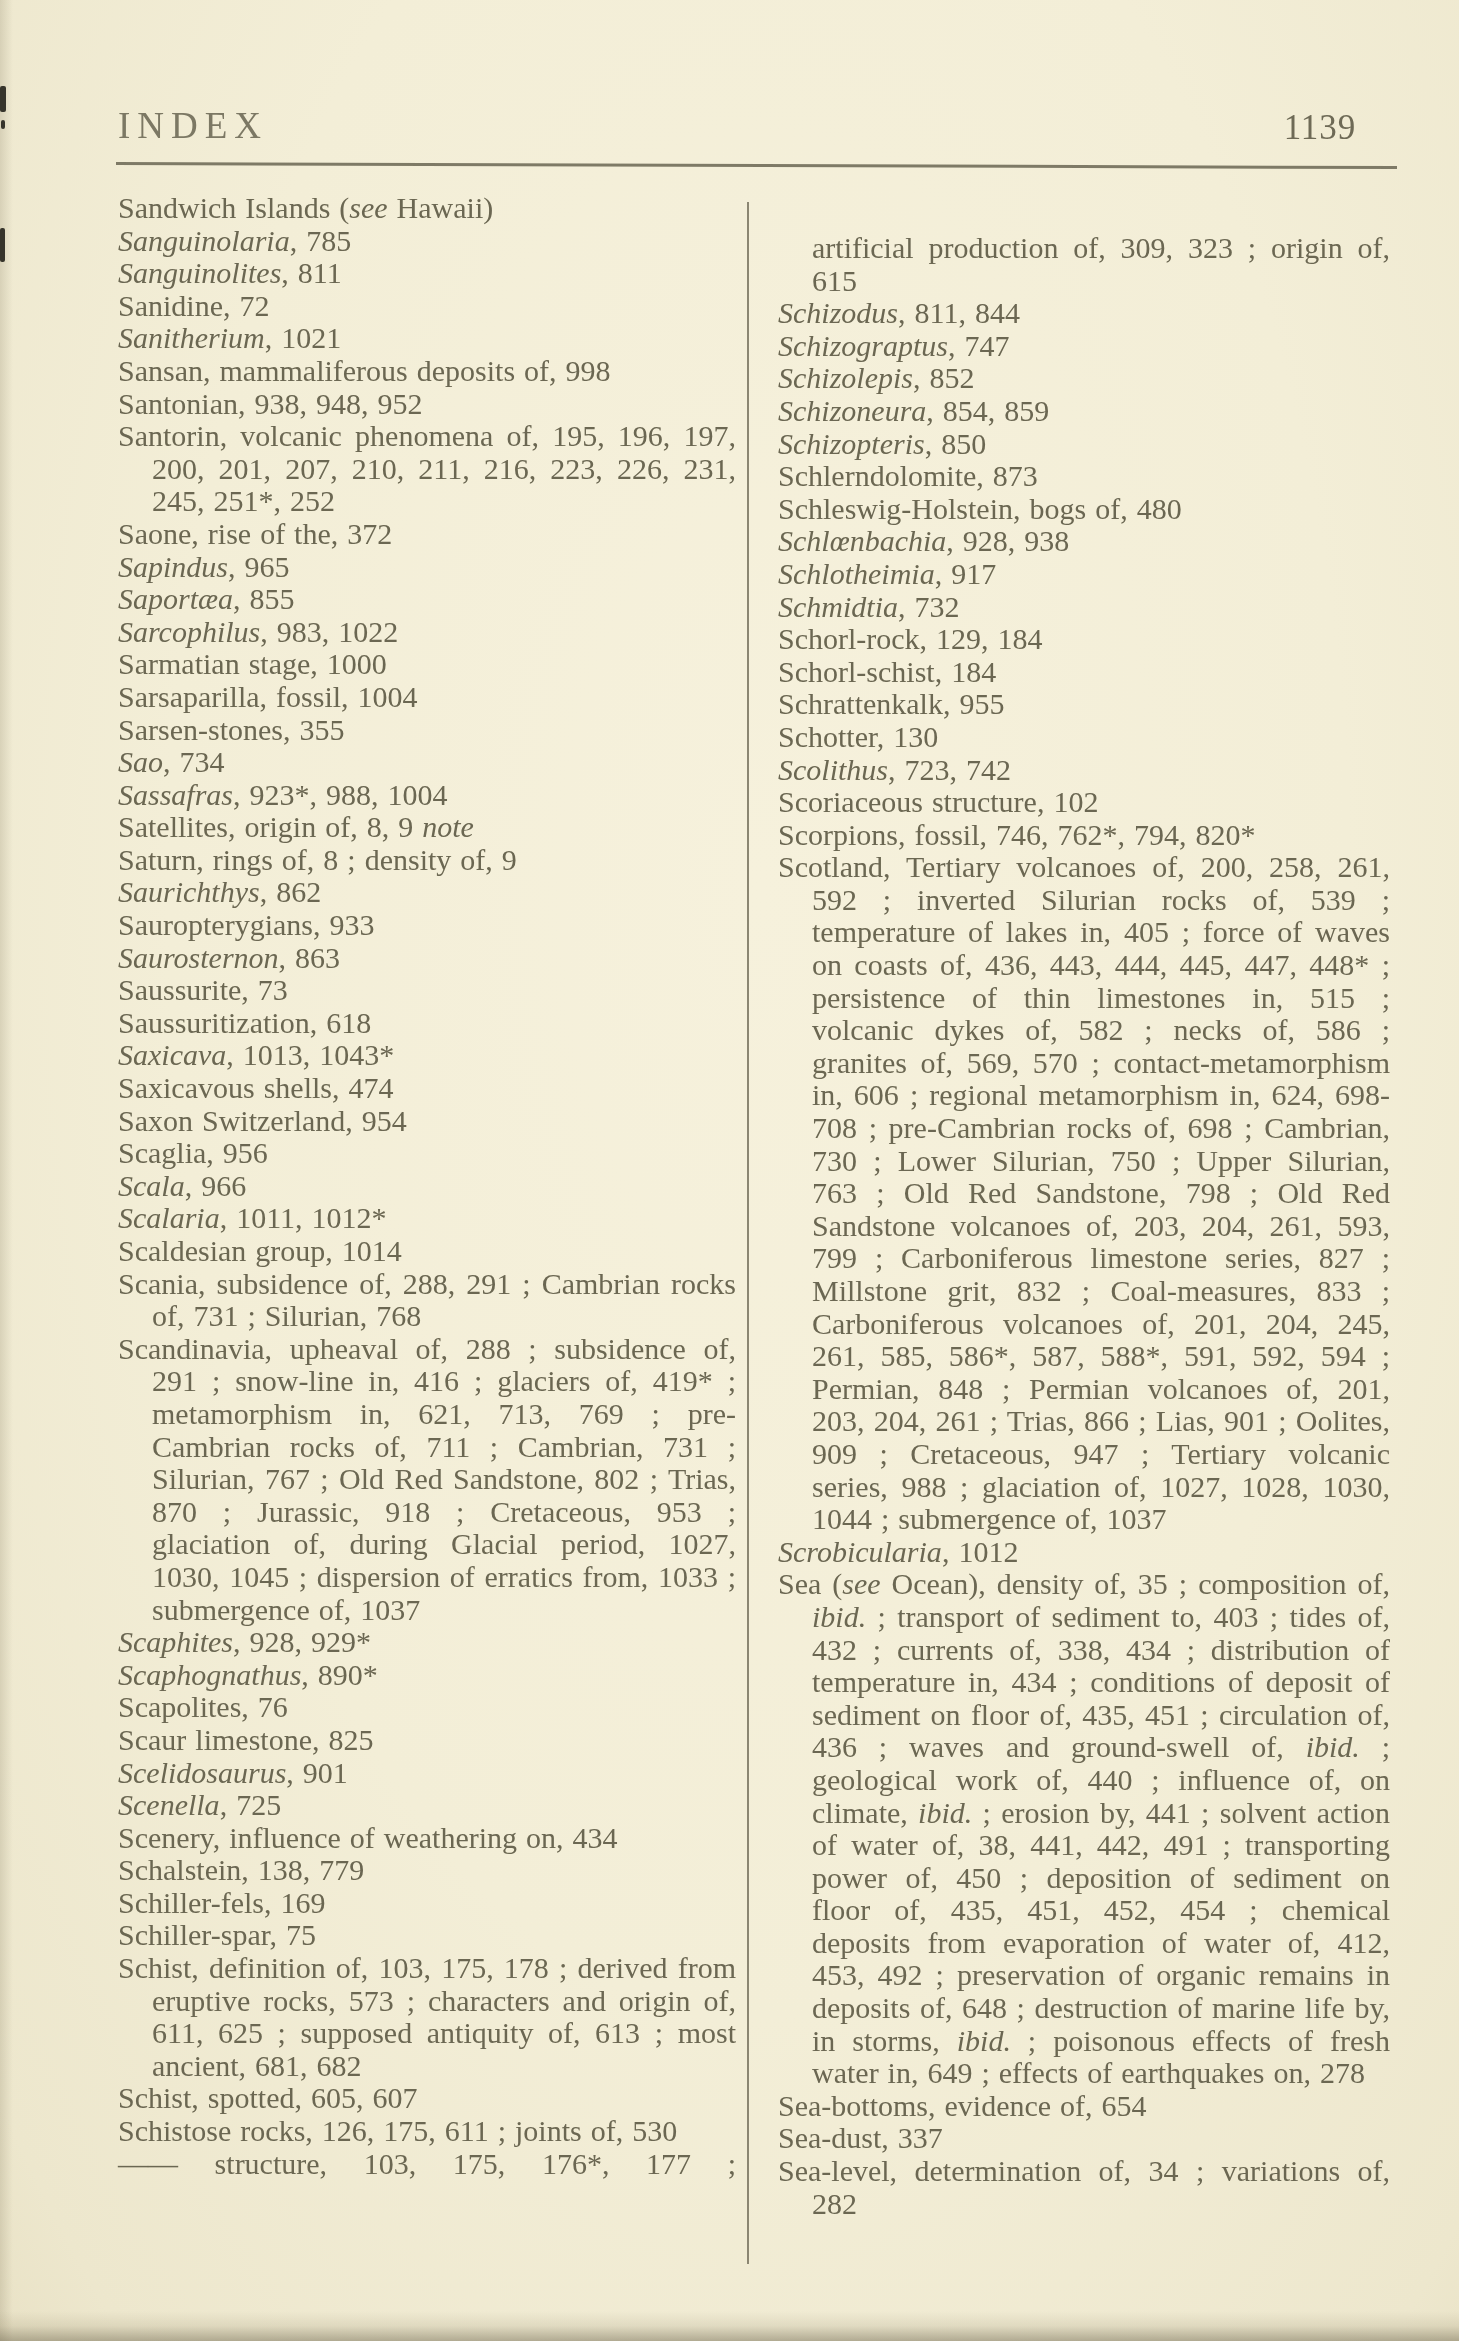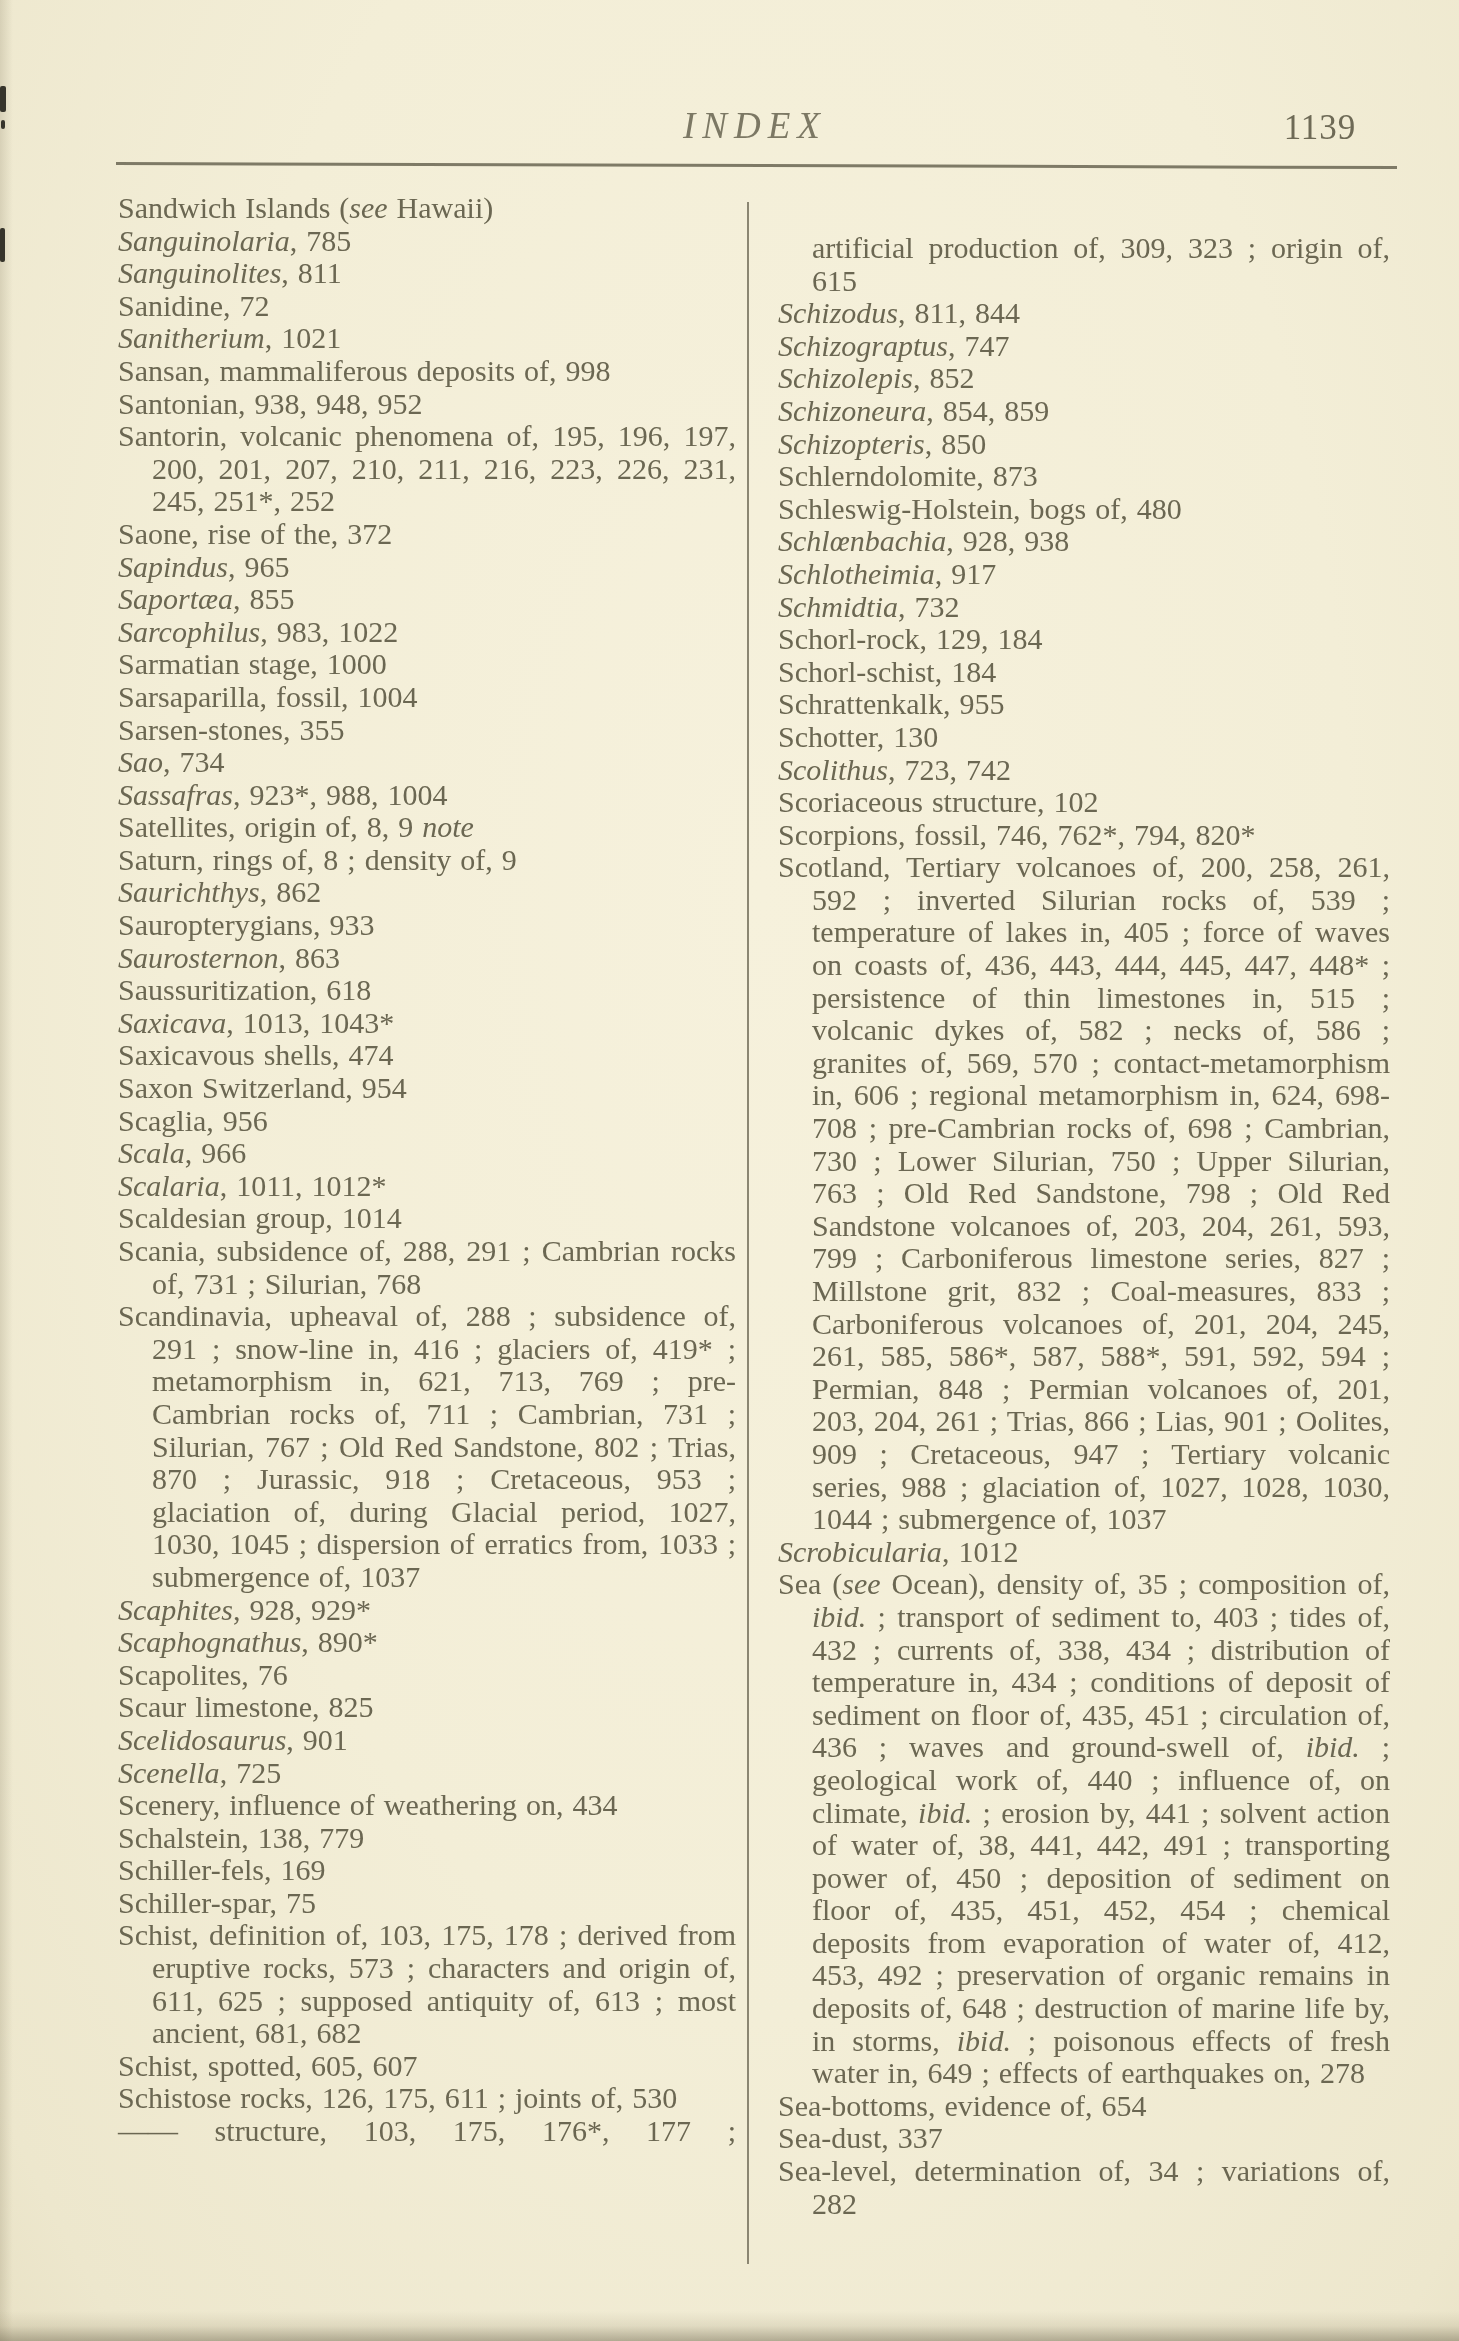--- a/index.html
+++ b/index.html
@@ -20,21 +20,21 @@
     position: absolute; left: 0; bottom: 0; width: 100%; height: 30px;
     background: linear-gradient(180deg, rgba(140,130,100,0) 0%, rgba(140,130,100,0.16) 50%, rgba(100,92,68,0.45) 100%);
   }
   .ink-mark { position: absolute; background: #36342b; border-radius: 2px; }
   .ink-mark.m1 { left: 0; top: 86px;  width: 6px; height: 26px; }
   .ink-mark.m2 { left: 1px; top: 120px; width: 4px; height: 9px; }
   .ink-mark.m3 { left: 0; top: 228px; width: 5px; height: 34px; }
 
   .header-title {
     position: absolute; top: 106px; left: 118px; width: 1274px;
-    text-align: center; font-style: italic;
+    
     font-size: 37px; line-height: 40px; letter-spacing: 7px;
     color: #7c7864;
   }
   .page-number {
     position: absolute; top: 108px; left: 1250px; width: 140px;
     text-align: center; font-size: 35px; line-height: 40px;
     color: #6e6a56; letter-spacing: 1px;
   }
   .header-rule {
     position: absolute; top: 162px; left: 116px; width: 1281px; height: 2.6px;
@@ -91,20 +91,21 @@
       <div class="entry"><span>Sarmatian stage, 1000</span></div>
       <div class="entry"><span>Sarsaparilla, fossil, 1004</span></div>
       <div class="entry"><span>Sarsen-stones, 355</span></div>
       <div class="entry"><em>Sao</em><span>, 734</span></div>
       <div class="entry"><em>Sassafras</em><span>, 923*, 988, 1004</span></div>
       <div class="entry"><span>Satellites, origin of, 8, 9 </span><em>note</em></div>
       <div class="entry"><span>Saturn, rings of, 8 ; density of, 9</span></div>
       <div class="entry"><em>Saurichthys</em><span>, 862</span></div>
       <div class="entry"><span>Sauropterygians, 933</span></div>
       <div class="entry"><em>Saurosternon</em><span>, 863</span></div>
+      <div class="entry"><span>Saussurite, 73</span></div>
       <div class="entry"><span>Saussuritization, 618</span></div>
       <div class="entry"><em>Saxicava</em><span>, 1013, 1043*</span></div>
       <div class="entry"><span>Saxicavous shells, 474</span></div>
       <div class="entry"><span>Saxon Switzerland, 954</span></div>
       <div class="entry"><span>Scaglia, 956</span></div>
       <div class="entry"><em>Scala</em><span>, 966</span></div>
       <div class="entry"><em>Scalaria</em><span>, 1011, 1012*</span></div>
       <div class="entry"><span>Scaldesian group, 1014</span></div>
       <div class="entry"><span>Scania, subsidence of, 288, 291 ; Cambrian rocks of, 731 ; Silurian, 768</span></div>
       <div class="entry"><span>Scandinavia, upheaval of, 288 ; subsidence of, 291 ; snow-line in, 416 ; glaciers of, 419* ; metamorphism in, 621, 713, 769 ; pre-Cambrian rocks of, 711 ; Cambrian, 731 ; Silurian, 767 ; Old Red Sandstone, 802 ; Trias, 870 ; Jurassic, 918 ; Cretaceous, 953 ; glaciation of, during Glacial period, 1027, 1030, 1045 ; dispersion of erratics from, 1033 ; submergence of, 1037</span></div>

